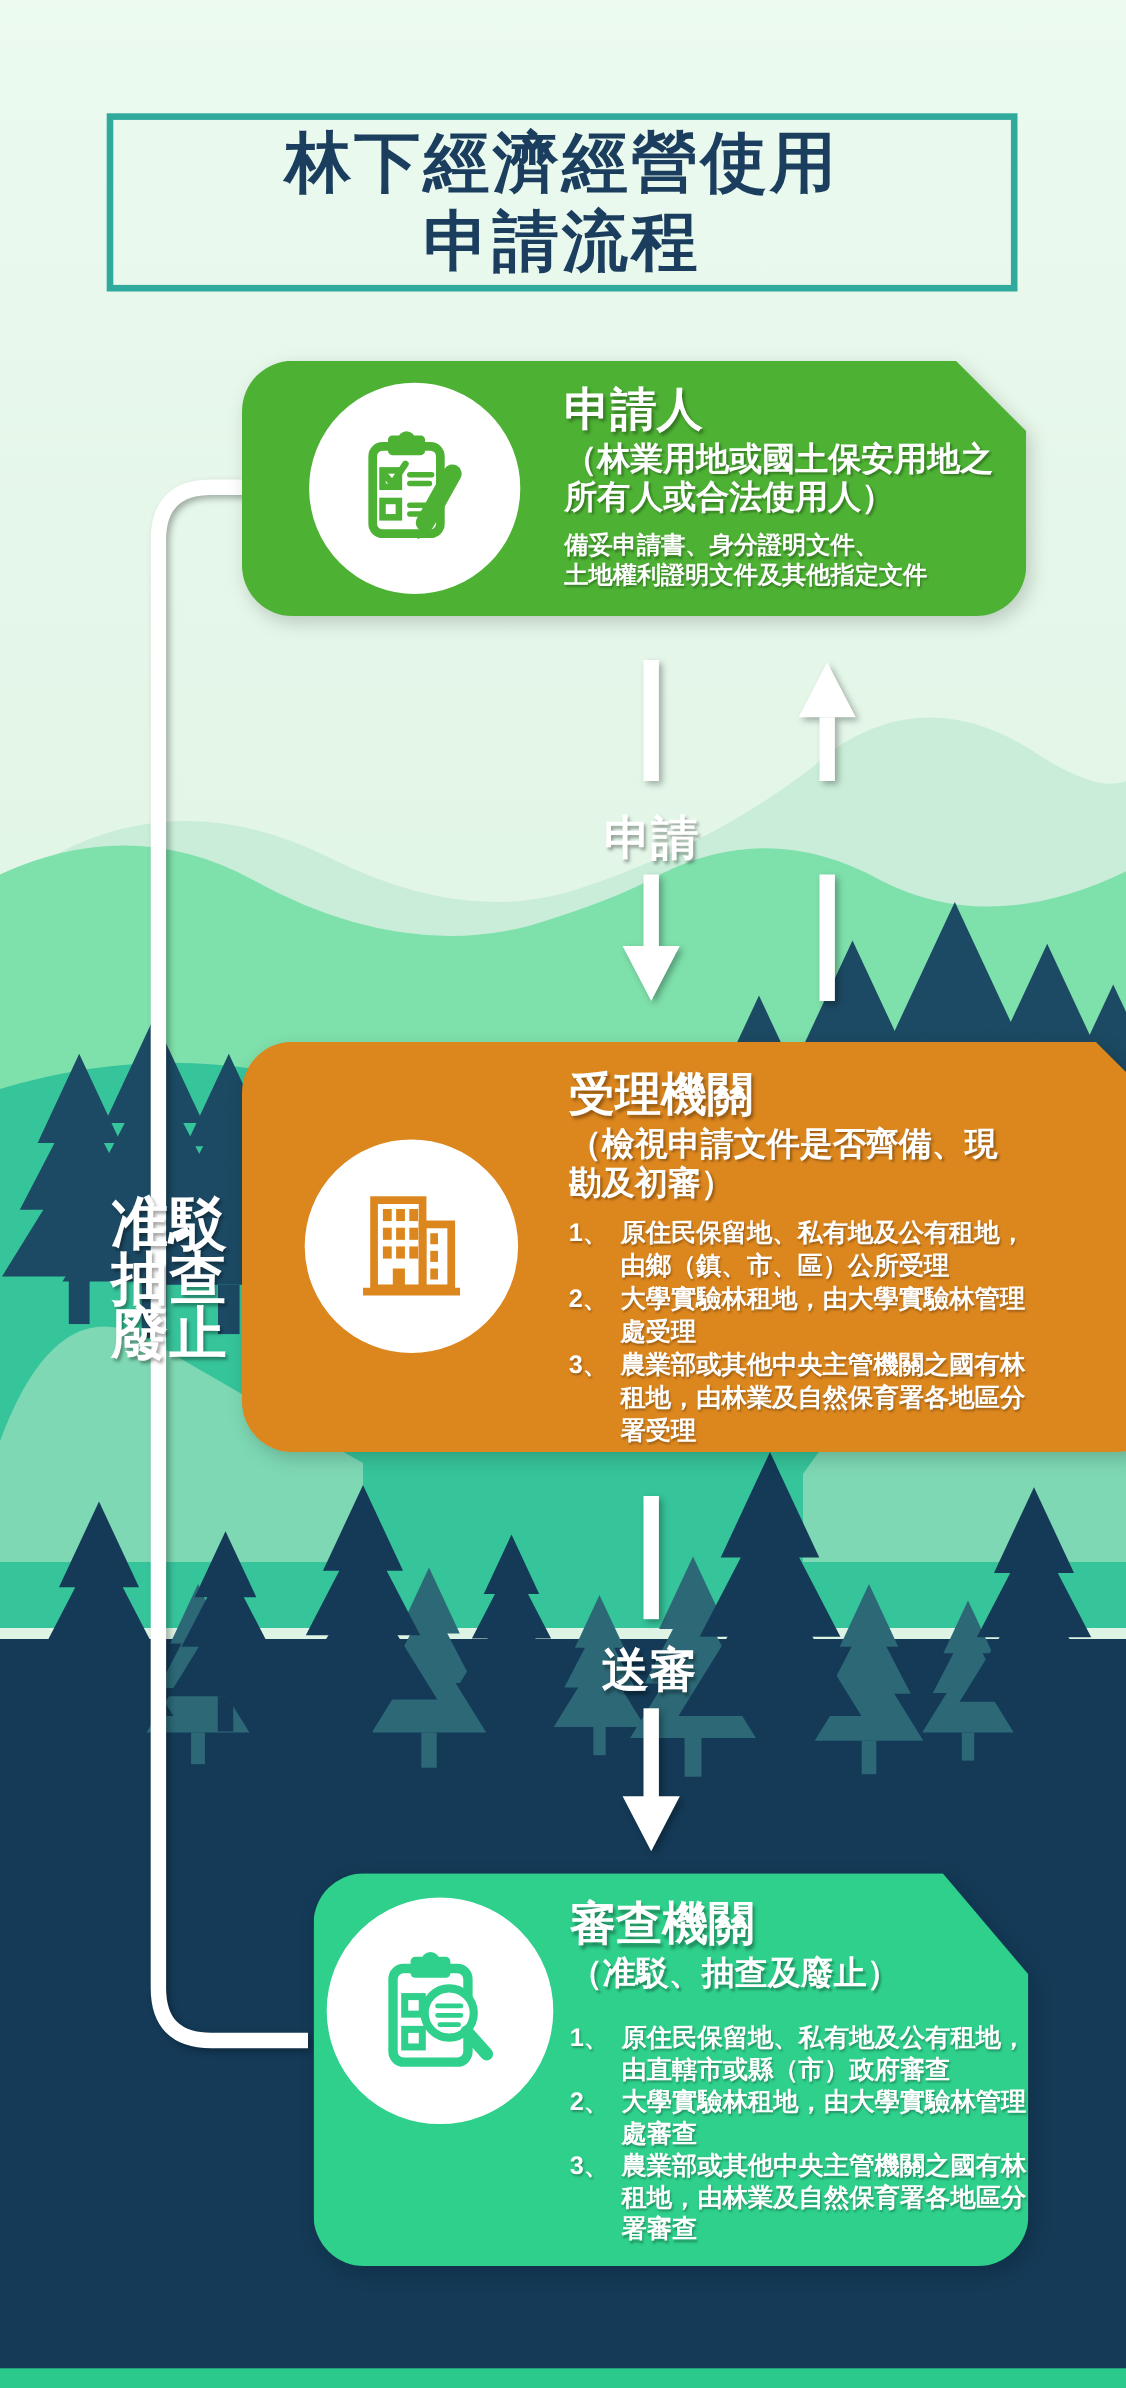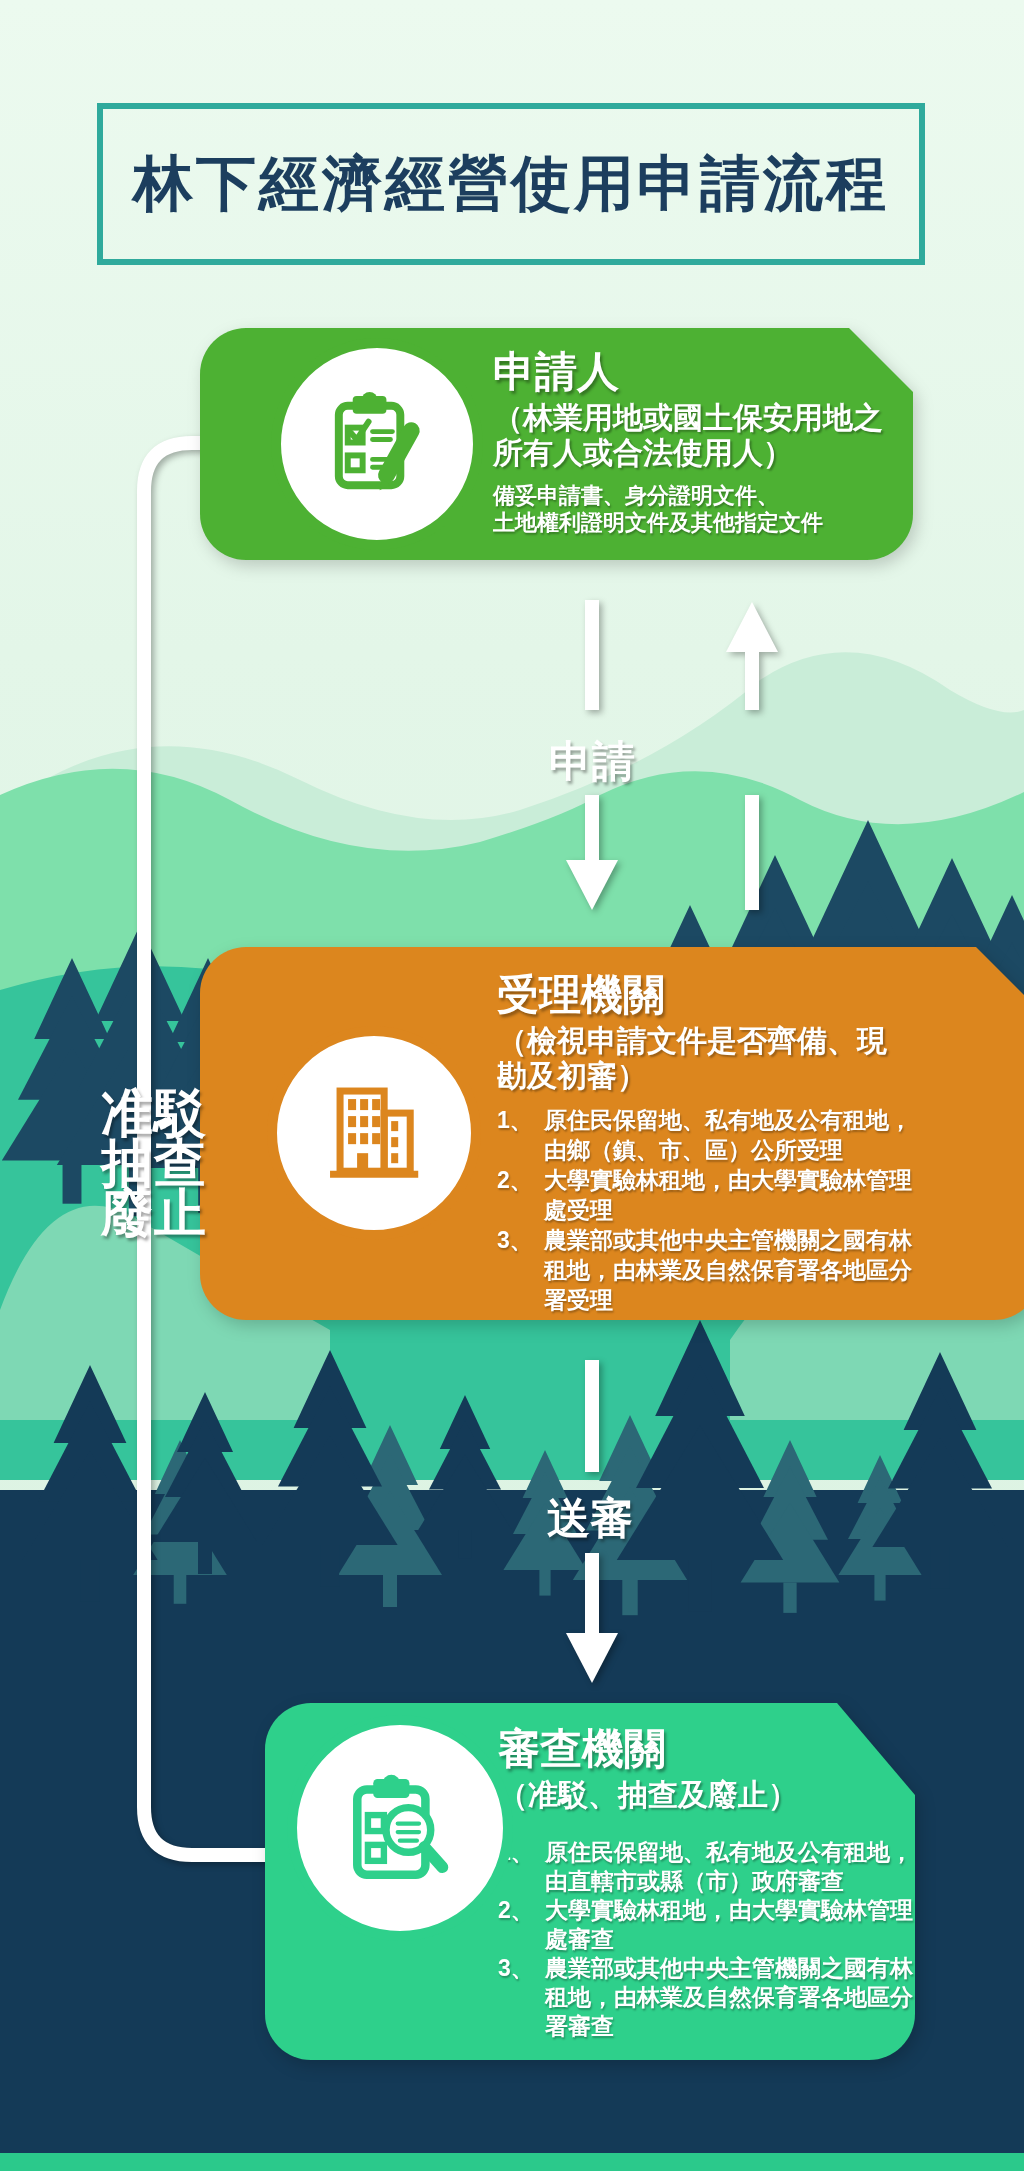--- a/index.html
+++ b/index.html
@@ -6,38 +6,38 @@
   #canvas{
     position:relative;width:1024px;height:2171px;margin:0 auto;
     background:linear-gradient(#ecfaef 0%,#e3f6e8 30%,#d9f1e0 100%);
     overflow:hidden;
     font-family:"Liberation Sans","DejaVu Sans",sans-serif;
   }
   svg.layer{position:absolute;left:0;top:0;width:1024px;height:2171px;pointer-events:none;}
   
   .title-box{
     position:absolute;left:97px;top:103px;width:816px;height:150px;
-    border:6px solid #2faa9c;display:flex;
+    border:6px solid #2faa9c;display:flex;flex-direction:column;
     align-items:center;justify-content:center;text-align:center;
   }
   .title-box .t1,.title-box .t2{
     color:#1c3e5e;font-weight:800;font-size:60px;line-height:72px;
     letter-spacing:3px;white-space:nowrap;
   }
   
   .flow-label{
     position:absolute;color:#ffffff;font-weight:800;white-space:nowrap;
     text-shadow:2px 3px 3px rgba(0,0,0,.35);
   }
   #apply-label{left:549px;top:733px;font-size:43px;}
   #correction-label{left:667px;top:733px;font-size:43px;}
   #submit-label{left:547px;top:1490px;font-size:43px;}
   #loop-label{left:101px;top:1088px;font-size:52px;line-height:50px;letter-spacing:1px;text-align:center;}
   
-  .card-wrap{position:absolute;filter:drop-shadow(4px 6px 8px rgba(0,0,0,.18));}
+  .card-wrap{position:absolute;filter:drop-shadow(4px 6px 8px rgba(0,0,0,.18));margin-left:20px;}
   .card{position:relative;width:100%;height:100%;border-radius:46px;color:#fff;}
   .card.cut-sm{clip-path:polygon(0 0, calc(100% - 64px) 0, 100% 64px, 100% 100%, 0 100%);}
   .card.cut-lg{clip-path:polygon(0 0, calc(100% - 78px) 0, 100% 92px, 100% 100%, 0 100%);}
   #card1{left:200px;top:328px;width:713px;height:232px;}
   #card1 .card{background:#4db133;padding:22px 0 0 293px;box-sizing:border-box;}
   #card2{left:200px;top:947px;width:840px;height:373px;}
   #card2 .card{background:#dc861e;padding:26px 0 0 297px;box-sizing:border-box;}
   #card3{left:265px;top:1703px;width:650px;height:357px;}
   #card3 .card{background:#2ed08b;padding:24px 0 0 233px;box-sizing:border-box;}
   .card h3{margin:0;font-size:42px;line-height:44px;font-weight:800;

